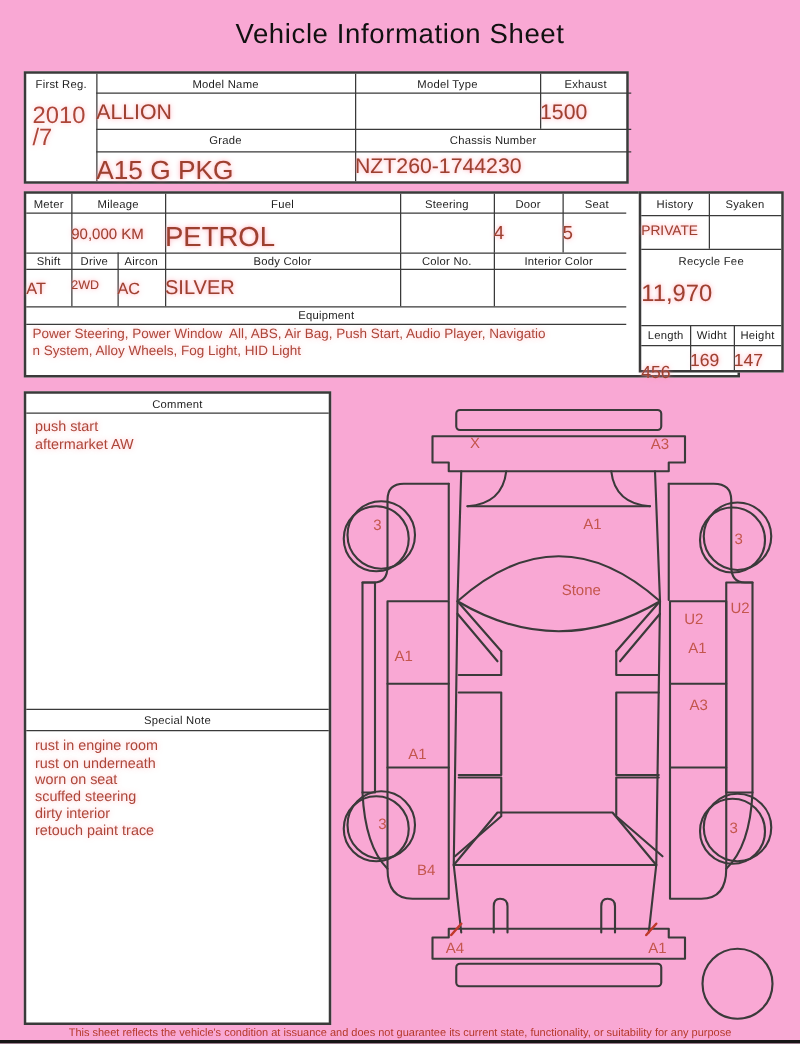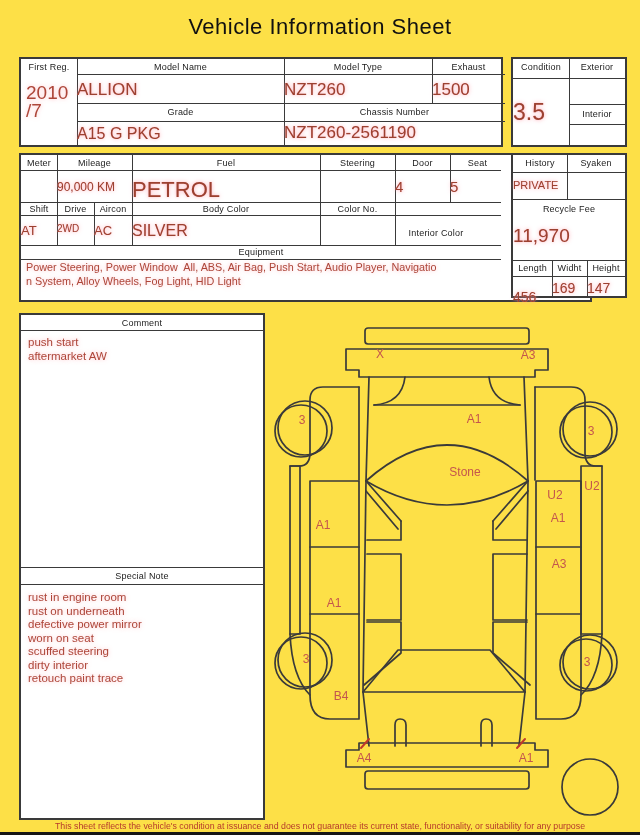--- a/index.html
+++ b/index.html
@@ -1,16 +1,16 @@
 <!DOCTYPE html>
 <html><head>
 <meta charset="utf-8">
 <style>
   html,body{margin:0;padding:0;background:#fff;}
-  .sheet{position:relative;width:640px;height:835px;background:#fde047;overflow:hidden;
+  .sheet{position:relative;width:640px;height:835px;background:#f9a8d4;overflow:hidden;
          font-family:"Liberation Sans",sans-serif;}
   .abs{position:absolute;}
   .box{position:absolute;border:2px solid #3a3a3a;box-sizing:border-box;background:#fff;padding-left:48px;}
   .hl{position:absolute;height:1px;background:#3a3a3a;}
   .vl{position:absolute;width:1px;background:#3a3a3a;}
   .lab{position:absolute;font-size:9px;color:#1c1c1c;text-align:center;letter-spacing:0.2px;}
   .rv{position:absolute;color:#9c4130;text-align:left;
       text-shadow:0 0 4px rgba(255,150,165,.8),0 0 1px rgba(255,170,180,.7);}
   .title{position:absolute;left:0;top:14px;width:640px;text-align:center;
          font-size:22px;color:#111;letter-spacing:0.5px;}
@@ -45,44 +45,31 @@
     <div class="lab" style="left:0;top:3px;width:56px;">First Reg.</div>
     <div class="rv redlines" style="left:5px;top:25px;width:50px;font-size:19px;line-height:18px;text-align:left;">
         <div>2010</div>
         <div>/7</div>
       </div>
 
     <div class="lab" style="left:56px;top:3px;width:207px;">Model Name</div>
     <div class="rv" style="left:56px;top:21px;width:207px;font-size:17px;">ALLION</div>
 
     <div class="lab" style="left:263px;top:3px;width:148px;">Model Type</div>
-    <div class="rv" style="left:263px;top:21px;width:148px;font-size:17px;">NZT260</div>
 
     <div class="lab" style="left:411px;top:3px;width:73px;">Exhaust</div>
     <div class="rv" style="left:411px;top:21px;width:73px;font-size:17px;">1500</div>
 
     <div class="lab" style="left:56px;top:48px;width:207px;">Grade</div>
-    <div class="rv" style="left:56px;top:66px;width:207px;font-size:16px;">A15 G PKG</div>
+    <div class="rv" style="left:56px;top:66px;width:207px;font-size:21px;">A15 G PKG</div>
 
     <div class="lab" style="left:263px;top:48px;width:221px;">Chassis Number</div>
-    <div class="rv" style="left:263px;top:64px;width:221px;font-size:17px;">NZT260-2561190</div>
-  </div>
-
-  <div class="box" style="left:511px;top:57px;width:116px;height:90px;">
-    <div class="vl" style="left:56px;top:0;height:86px;"></div>
-    <div class="hl" style="left:0;top:19px;width:56px;"></div>
-    <div class="hl" style="left:56px;top:19px;width:56px;"></div>
-    <div class="hl" style="left:56px;top:45px;width:56px;"></div>
-    <div class="hl" style="left:56px;top:65px;width:56px;"></div>
-
-    <div class="lab" style="left:0;top:3px;width:56px;">Condition</div>
-    <div class="rv" style="left:0;top:40px;width:56px;font-size:23px;">3.5</div>
-    <div class="lab" style="left:56px;top:3px;width:56px;">Exterior</div>
-    <div class="lab" style="left:56px;top:50px;width:56px;">Interior</div>
-  </div>
+    <div class="rv" style="left:263px;top:64px;width:221px;font-size:17px;">NZT260-1744230</div>
+  </div>
+
 
   <div class="box" style="left:19px;top:153px;width:573px;height:149px;">
     <div class="hl" style="left:0;top:15px;width:480px;"></div>
     <div class="hl" style="left:0;top:47px;width:480px;"></div>
     <div class="hl" style="left:0;top:60px;width:480px;"></div>
     <div class="hl" style="left:0;top:90px;width:480px;"></div>
     <div class="hl" style="left:0;top:104px;width:480px;"></div>
 
     <div class="vl" style="left:36px;top:0;height:47px;"></div>
     <div class="vl" style="left:111px;top:0;height:47px;"></div>
@@ -109,21 +96,21 @@
 
     <div class="lab" style="left:0;top:49px;width:36px;">Shift</div>
     <div class="rv" style="left:0;top:68px;width:36px;font-size:13px;">AT</div>
     <div class="lab" style="left:36px;top:49px;width:37px;">Drive</div>
     <div class="rv" style="left:36px;top:68px;width:37px;font-size:10px;">2WD</div>
     <div class="lab" style="left:73px;top:49px;width:38px;">Aircon</div>
     <div class="rv" style="left:73px;top:68px;width:38px;font-size:13px;">AC</div>
     <div class="lab" style="left:111px;top:49px;width:188px;">Body Color</div>
     <div class="rv" style="left:111px;top:67px;width:188px;font-size:16px;">SILVER</div>
     <div class="lab" style="left:299px;top:49px;width:75px;">Color No.</div>
-    <div class="lab" style="left:360px;top:49px;width:110px;margin-top:24px;">Interior Color</div>
+    <div class="lab" style="left:371px;top:49px;width:110px;">Interior Color</div>
 
     <div class="lab" style="left:0;top:92px;width:480px;">Equipment</div>
     <div class="redlines equip" style="left:5px;top:106px;width:472px;">
         <div>Power Steering, Power Window  All, ABS, Air Bag, Push Start, Audio Player, Navigatio</div>
         <div>n System, Alloy Wheels, Fog Light, HID Light</div>
       </div>
   </div>
 
   <div class="box" style="left:511px;top:153px;width:116px;height:145px;">
     <div class="vl" style="left:54px;top:0;height:44px;"></div>
@@ -156,21 +143,20 @@
         <div>push start</div>
         <div>aftermarket AW</div>
       </div>
 
     <div class="hl" style="left:0;top:252px;width:242px;"></div>
     <div class="lab" style="left:0;top:256px;width:242px;">Special Note</div>
     <div class="hl" style="left:0;top:269px;width:242px;"></div>
     <div class="redlines notes" style="left:7px;top:276px;width:230px;">
         <div>rust in engine room</div>
         <div>rust on underneath</div>
-        <div>defective power mirror</div>
         <div>worn on seat</div>
         <div>scuffed steering</div>
         <div>dirty interior</div>
         <div>retouch paint trace</div>
       </div>
   </div>
 
   <svg id="car-svg" class="abs" style="left:270px;top:325px;" width="370" height="495" viewBox="0 0 370 495">
     <g class="ln">
 

